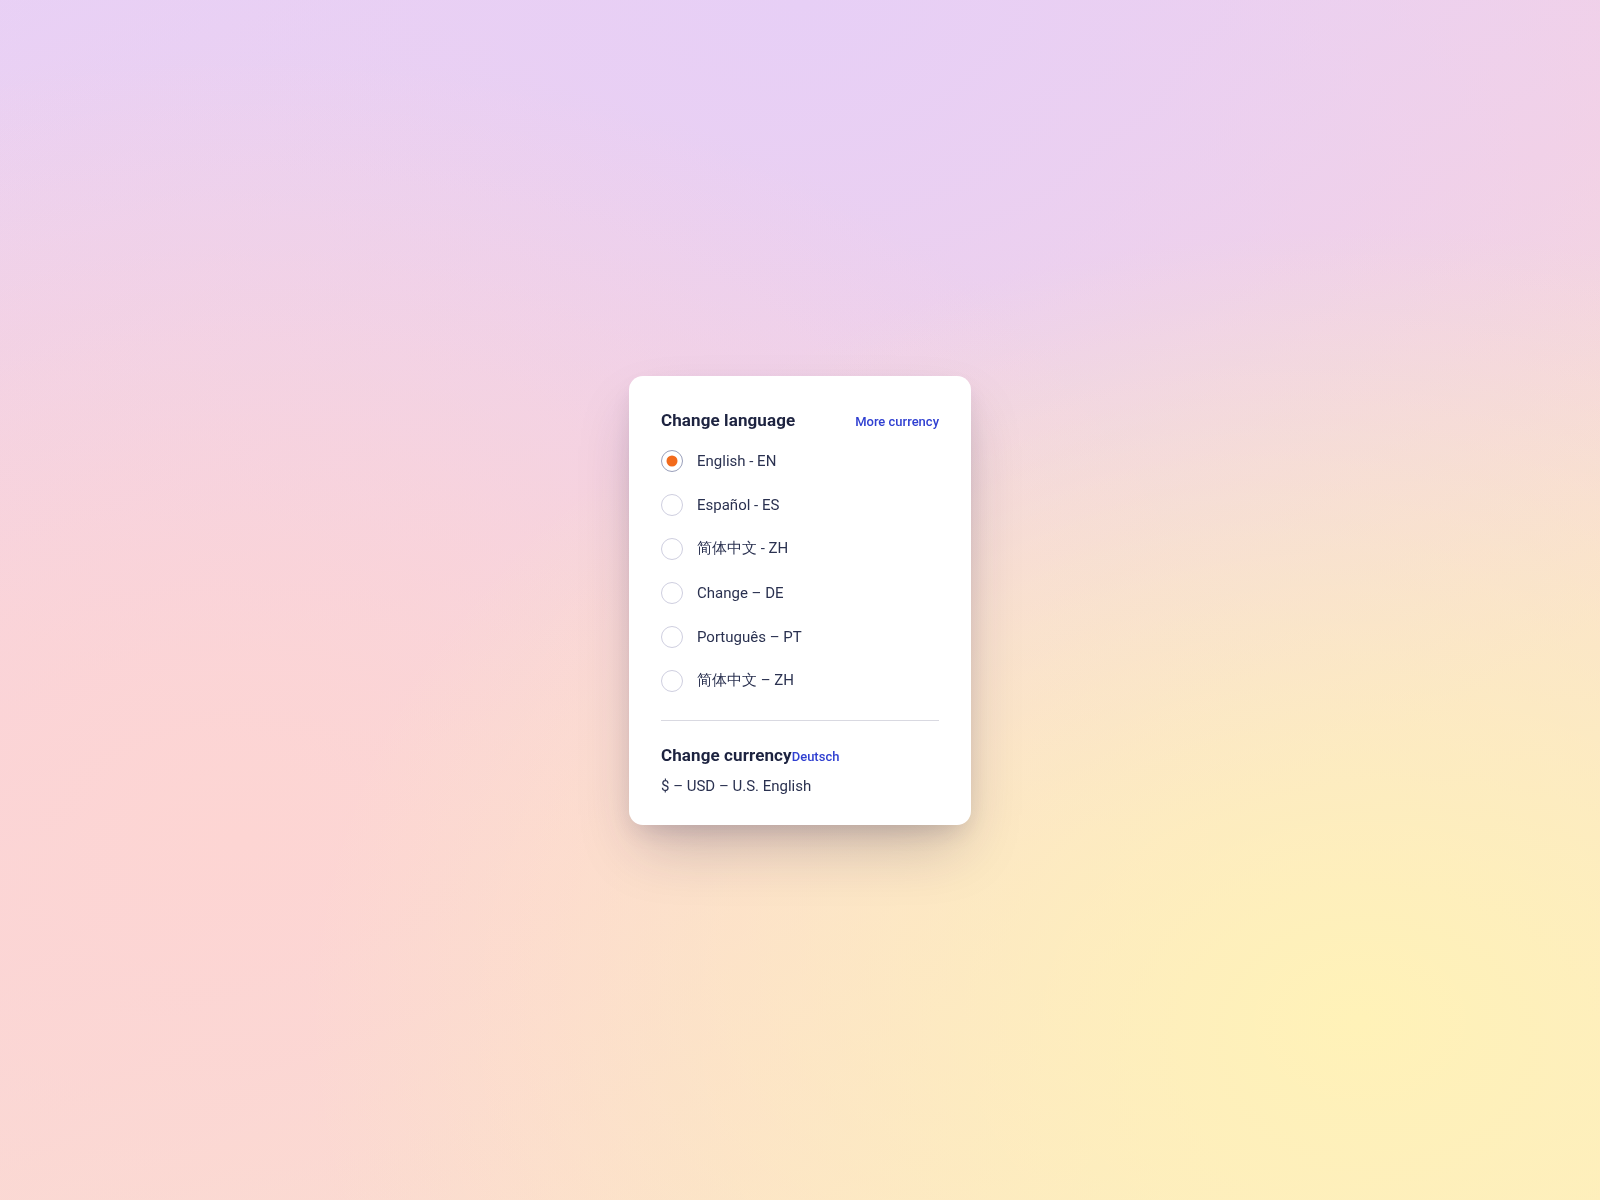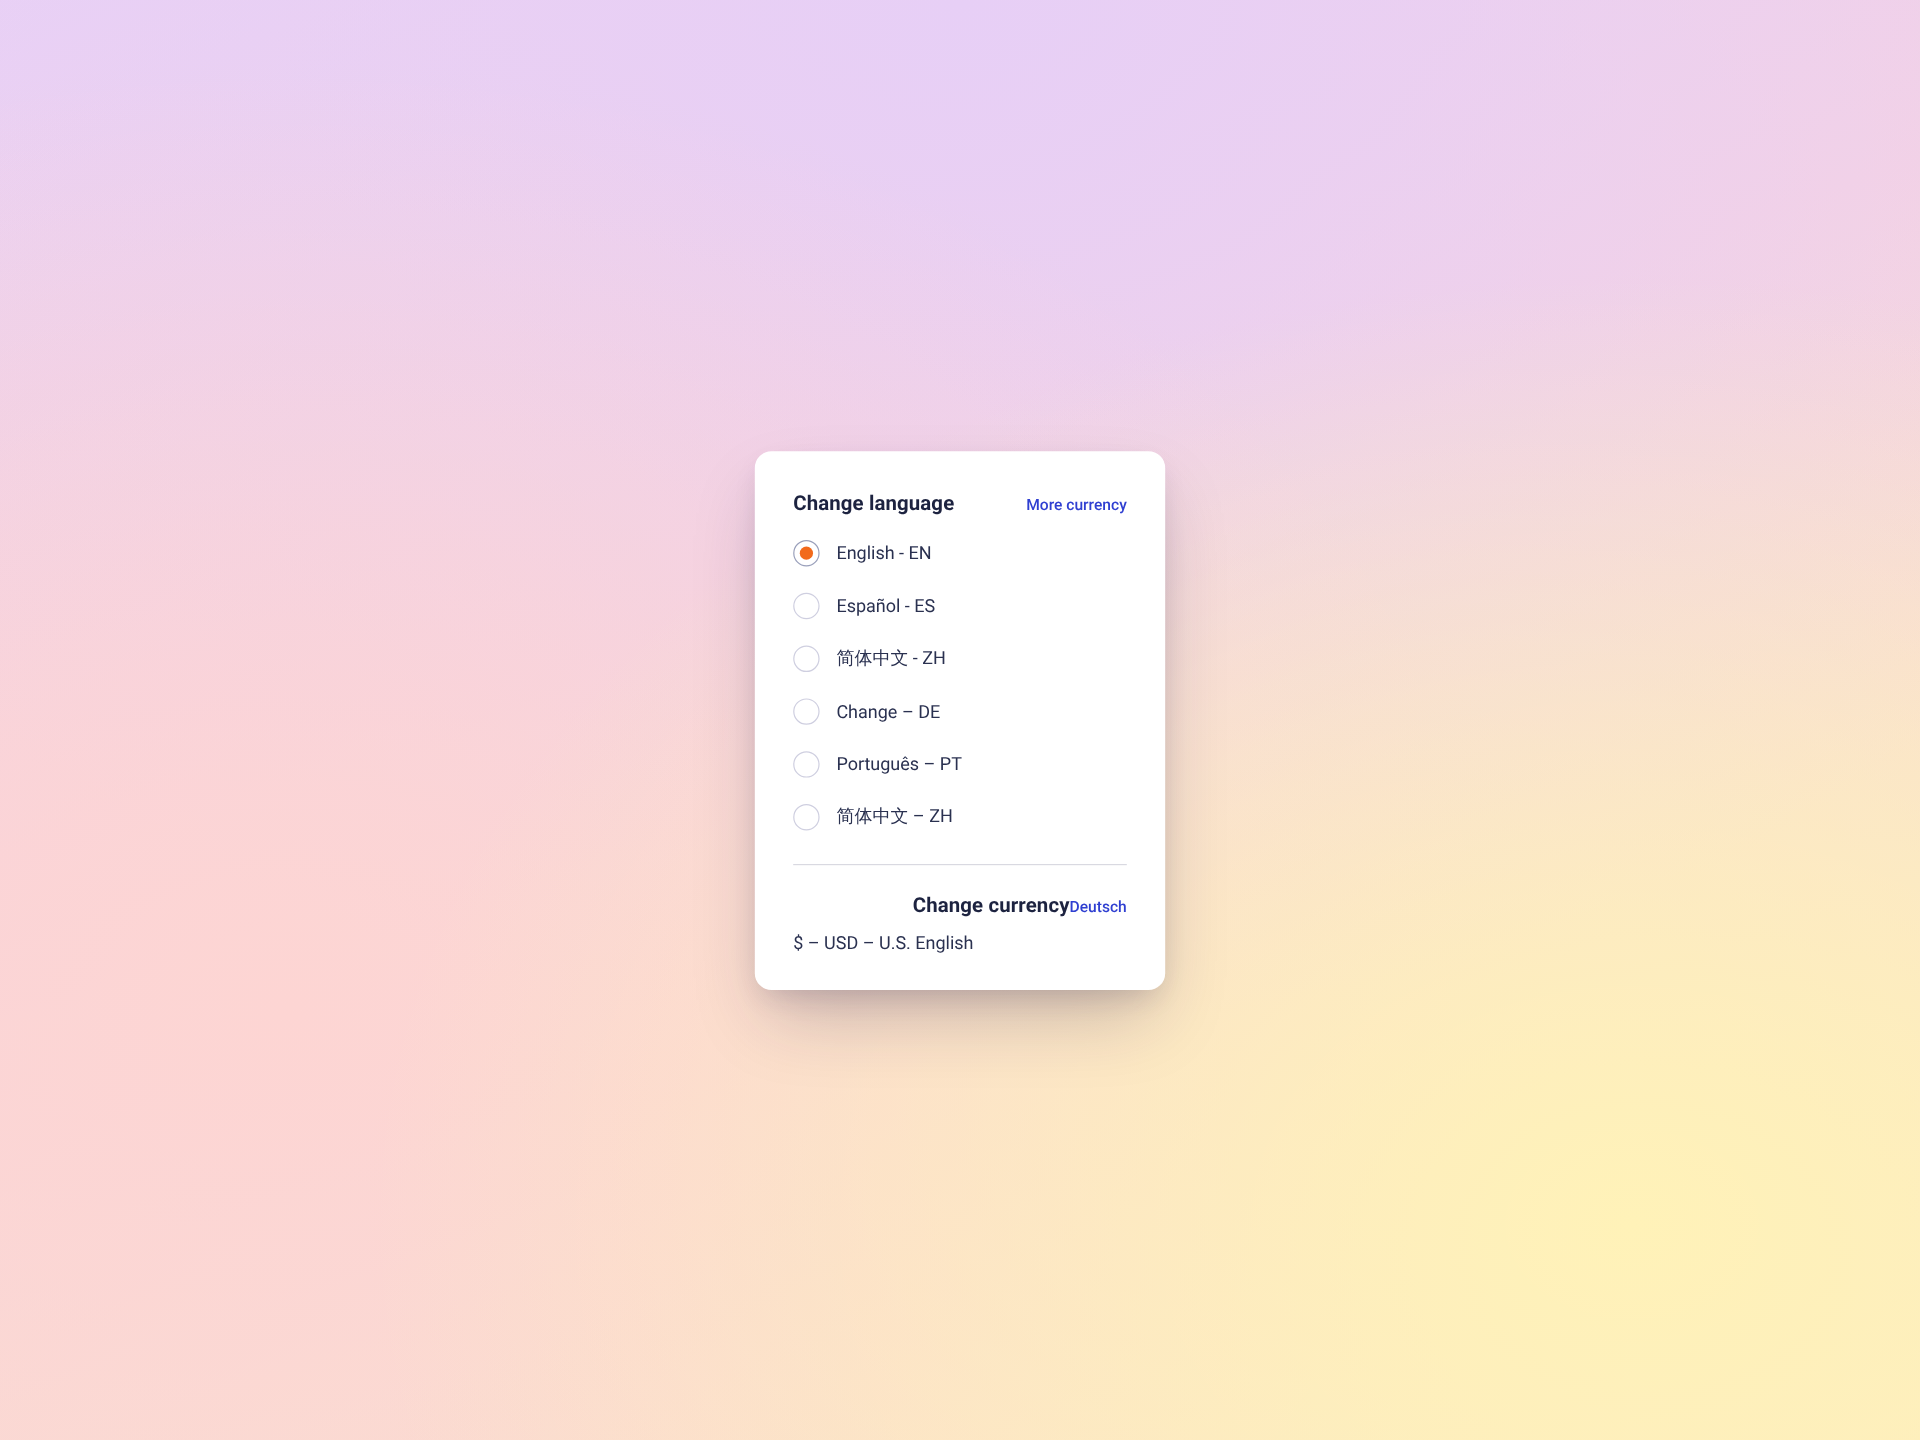--- a/index.html
+++ b/index.html
@@ -83,21 +83,21 @@
     }
     .divider {
       height: 1px;
       width: 100%;
       background: #d9d9e1;
       margin-bottom: 24px;
     }
     .currency-head {
       display: flex;
       align-items: baseline;
-      justify-content: flex-end;
+      justify-content: flex-start;
       margin-bottom: 12px;
     }
     .currency-value {
       font-size: 15px;
       color: #2a3150;
     }
   </style>
 </head>
 <body>
 

